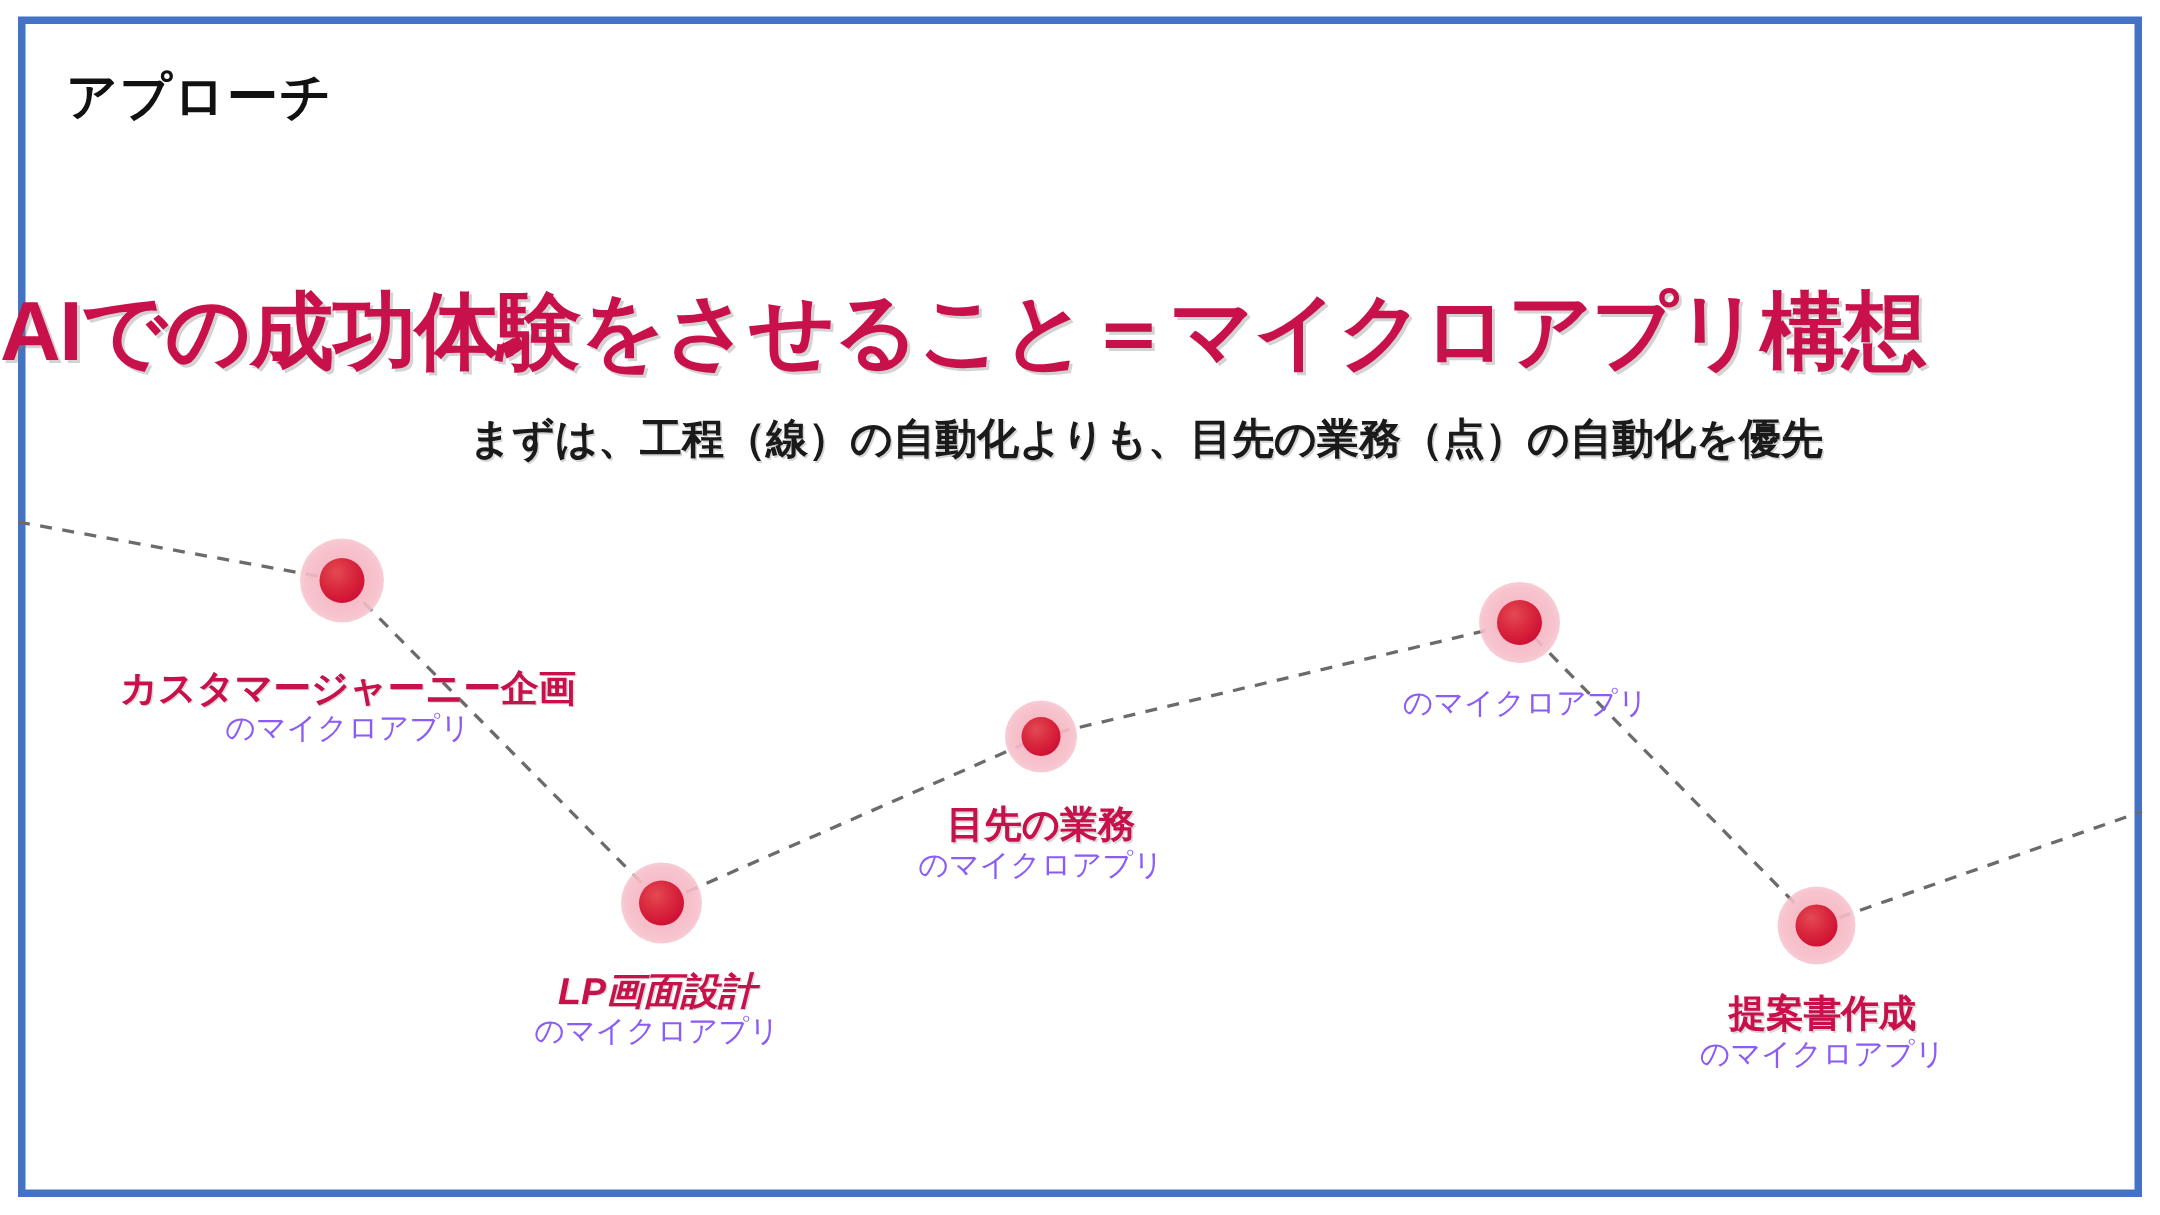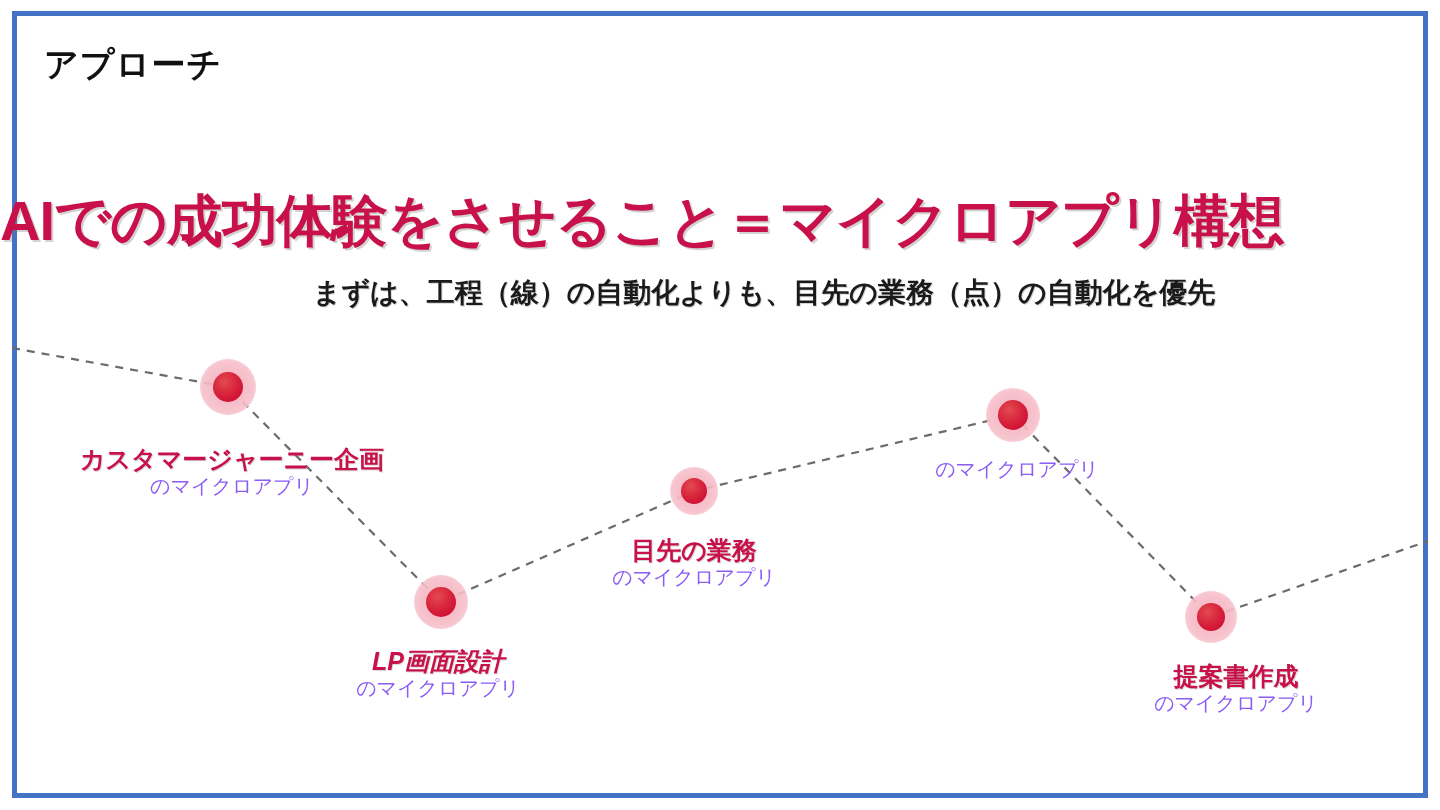--- a/index.html
+++ b/index.html
@@ -153,19 +153,19 @@
         <span class="label-main" style="color: rgb(200, 16, 74); font-style: italic;">LP画面設計</span>
         <span class="label-sub">のマイクロアプリ</span>
       </div>
       <div class="node-label" style="left: 694px; top: 536px;">
         <span class="label-main" style="color: rgb(200, 16, 74);">目先の業務</span>
         <span class="label-sub">のマイクロアプリ</span>
       </div>
       <div class="node-label" style="left: 1017px; top: 458px;">
         <span class="label-sub">のマイクロアプリ</span>
       </div>
-      <div class="node-label" style="left: 1215px; top: 662px; margin-left: 21px;">
+      <div class="node-label" style="left: 1215px; top: 662px;">
         <span class="label-main" style="color: rgb(200, 16, 74);">提案書作成</span>
         <span class="label-sub">のマイクロアプリ</span>
       </div>
     </div>
 
 </div>
 
 </body></html>

